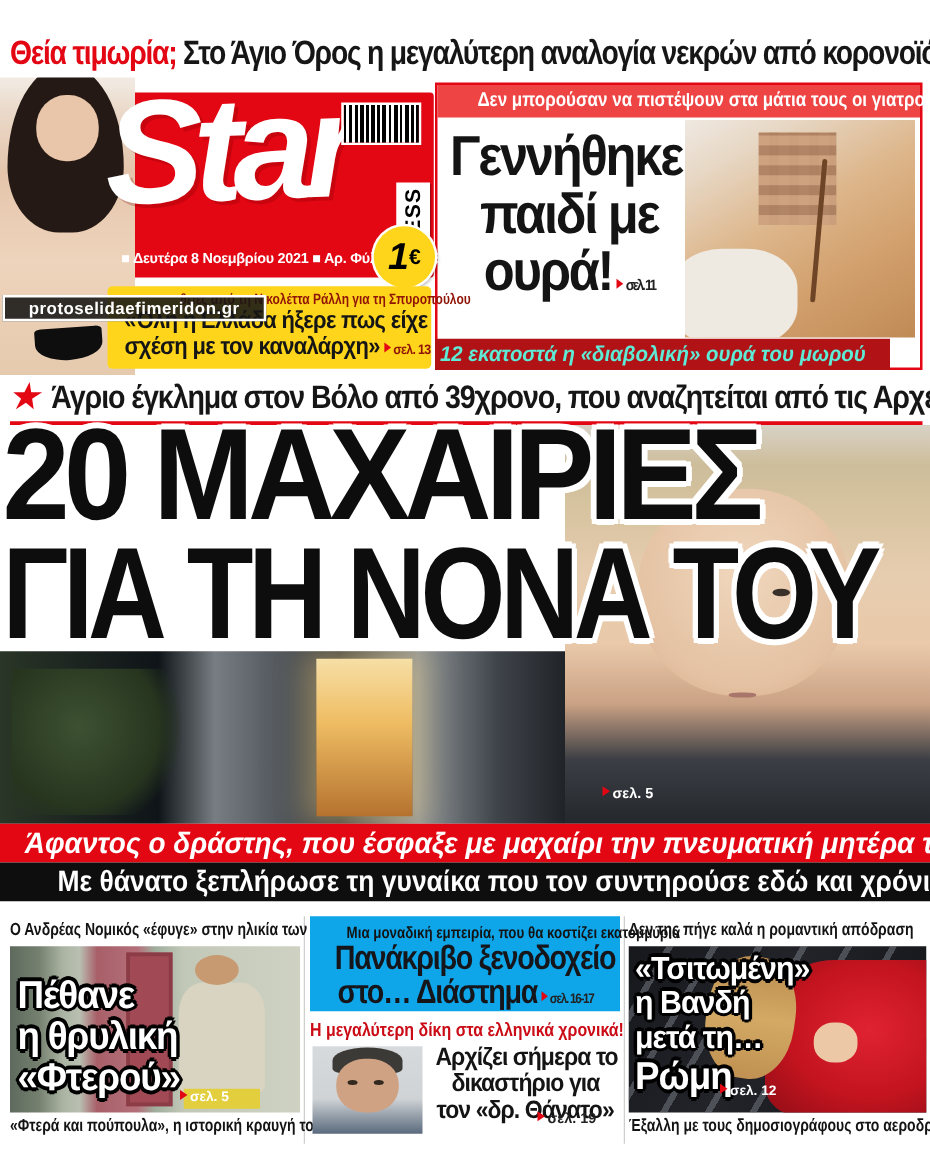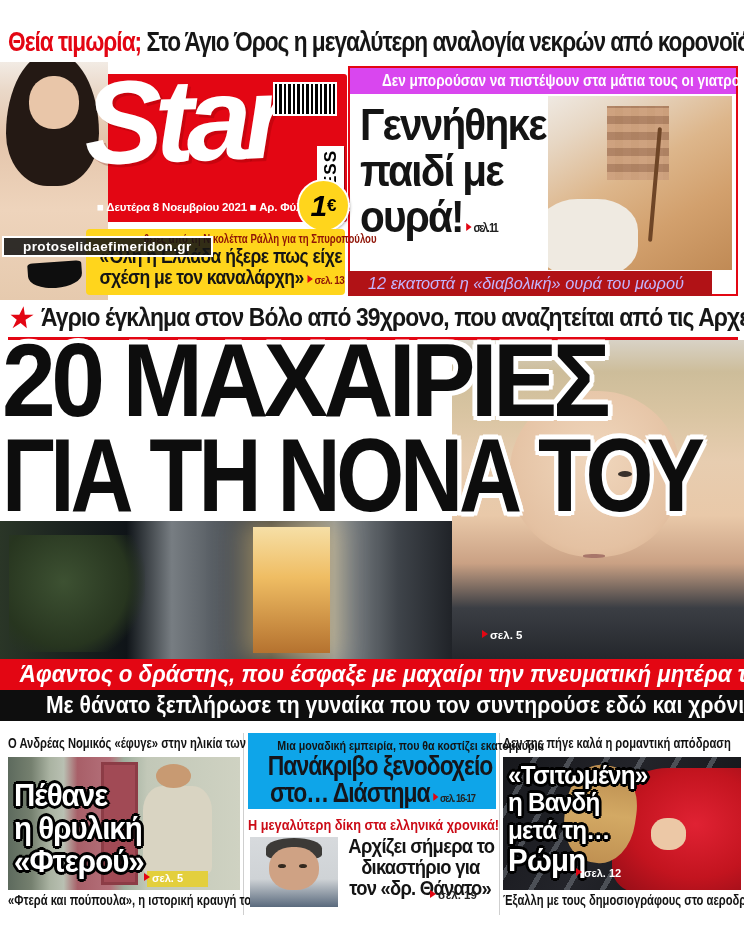--- a/index.html
+++ b/index.html
@@ -43,36 +43,36 @@
   .yb-kicker{text-align:right;padding-right:6px;color:#8f1407;font-weight:700;font-size:12px;white-space:nowrap;}
   .yb-kicker .sqz{transform-origin:right center;transform:scaleX(.8);}
   .yb-line{text-align:center;font-weight:800;font-size:19.5px;letter-spacing:-.6px;line-height:1.08;color:#151515;}
   .yb-line .sqzc{transform:scaleX(.9);}
   .ref{font-weight:700;white-space:nowrap;}
   .ref-arrow{display:inline-block;width:0;height:0;border-left:6px solid #e30613;border-top:4px solid transparent;border-bottom:4px solid transparent;margin:0 2px 1px 4px;}
   .ref-small{font-size:11px;}
 
   
   .tail-box{left:348px;top:66px;width:390px;height:230px;border:2px solid #e30613;box-sizing:border-box;background:#fff;}
-  .tail-kicker{position:absolute;left:0;top:0;width:100%;height:26px;background:#d946ef;color:#fff;
+  .tail-kicker{position:absolute;left:0;top:0;width:100%;height:26px;background:#ef4444;color:#fff;
                font-weight:700;font-size:16px;line-height:26px;text-align:center;white-space:nowrap;}
   .tail-kicker .sqzc{transform:scaleX(.85);}
   .tail-photo{position:absolute;left:198px;top:28px;width:184px;height:174px;overflow:hidden;
       background:linear-gradient(150deg,#efe9e2 0%,#e7d7c4 18%,#ddb68b 45%,#d2a06d 70%,#c08a55 100%);}
   .tail-photo .mosaic{position:absolute;left:32%;top:6%;width:34%;height:42%;
       background:repeating-linear-gradient(0deg,rgba(205,160,125,.85) 0 8px,rgba(170,125,95,.85) 8px 16px),
                  repeating-linear-gradient(90deg,#d7b08c 0 8px,#c09a74 8px 16px);}
   .tail-photo .tail-line{position:absolute;left:57%;top:18%;width:4px;height:66%;background:#6e4526;border-radius:2px;transform:rotate(5deg);}
   .tail-photo .sheet{position:absolute;left:-6%;bottom:-4%;width:55%;height:45%;background:#efeae1;border-radius:40%;}
   .tail-headline{position:absolute;left:10px;top:34px;font-weight:800;font-size:45px;letter-spacing:-2px;
-                 line-height:1.02;color:#141414;}
+                 line-height:1.02;color:#141414;text-align:center;}
   .tail-headline .sqz{transform:scaleX(.9);}
   .tail-ref{font-size:12px;color:#222;}
-  .tail-strip{left:348px;top:271px;width:364px;height:25px;background:#b11216;color:#c4b5fd;font-weight:400;
-              font-style:italic;font-size:17px;line-height:25px;padding-left:20px;white-space:nowrap;box-sizing:border-box;}
+  .tail-strip{left:348px;top:271px;width:364px;height:25px;background:#b11216;color:#5eead4;font-weight:700;
+              font-style:italic;font-size:17px;line-height:25px;padding-left:4px;white-space:nowrap;box-sizing:border-box;}
   .tail-strip .sqz{transform:scaleX(.96);}
 
   
   .main-kicker{left:8px;top:302px;display:flex;align-items:center;white-space:nowrap;}
   .star-icon{color:#e30613;font-size:30px;margin-right:6px;transform:skewX(-10deg);line-height:1;}
   .main-kicker-text{font-weight:800;font-size:26px;letter-spacing:-1px;color:#161616;}
   .main-kicker-text .sqz{transform:scaleX(.88);}
   .main-rule{left:8px;top:337px;width:730px;height:3px;background:#e30613;}
 
   .photo-woman{left:452px;top:340px;width:292px;height:319px;overflow:hidden;

